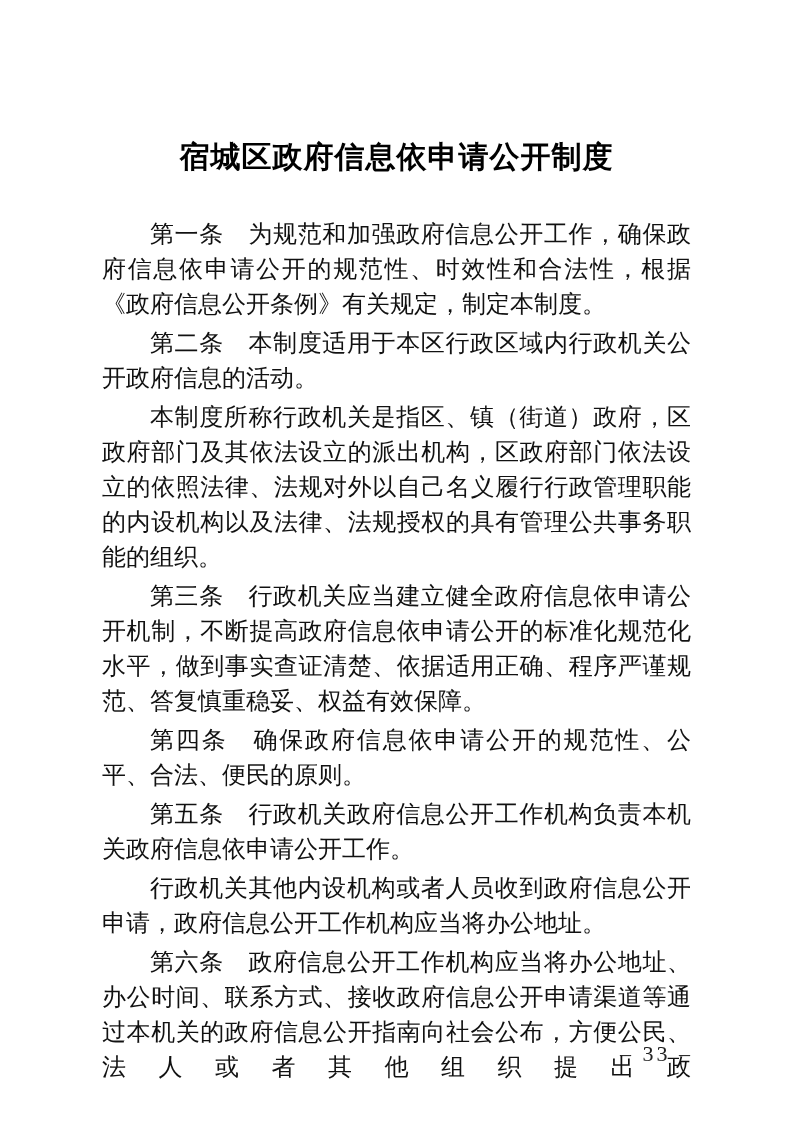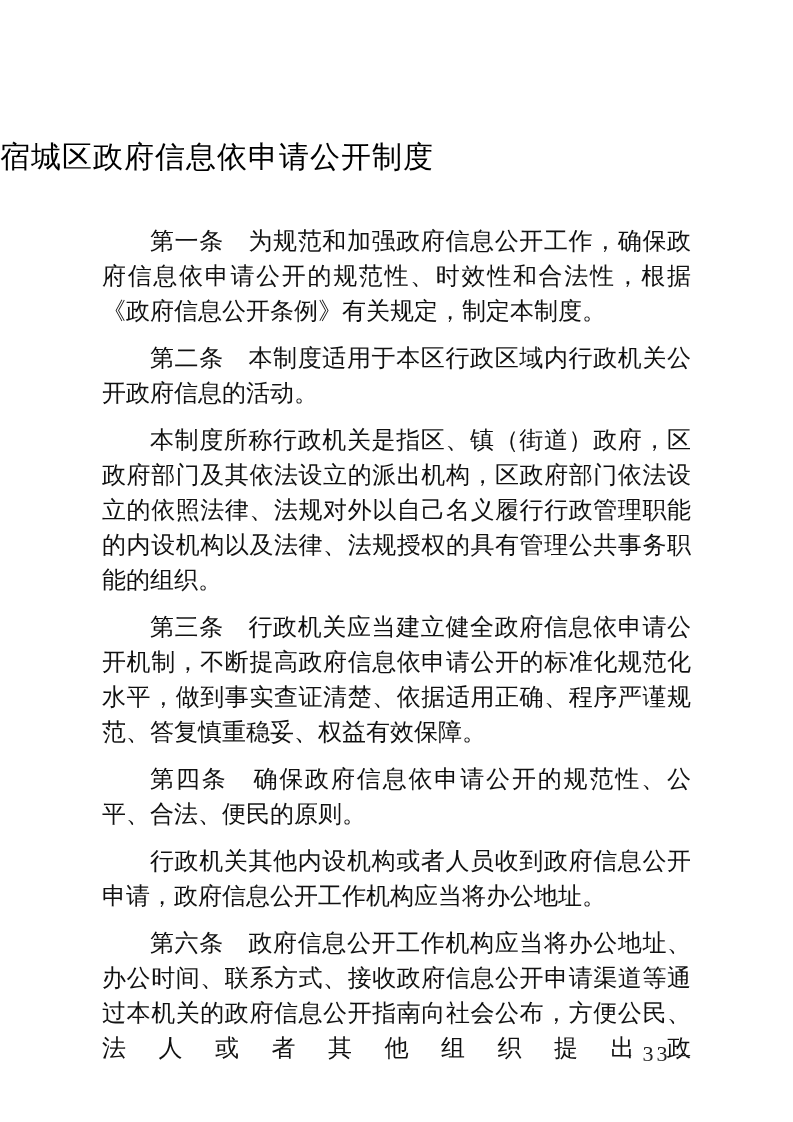--- a/index.html
+++ b/index.html
@@ -15,40 +15,40 @@
     overflow: hidden;
     font-family: "Liberation Sans", sans-serif;
     color: #111111;
   }
   .doc-title {
     position: absolute;
     top: 138px;
     left: 0;
     width: 100%;
     margin: 0;
+    text-align: center;
     font-size: 30px;
     line-height: 38px;
-    font-weight: normal;
+    font-weight: bold;
     letter-spacing: 1px;
     color: #000000;
   }
   .doc-body {
     position: absolute;
     top: 212px;
     left: 102px;
     width: 589px;
   }
   .para {
-    margin: 12px 0 3px 0;
+    margin: 4px 0 3px 0;
     font-size: 24px;
     line-height: 35px;
     text-align: justify;
     text-indent: 2em;
     color: #111111;
-    font-family: Liberation Serif, serif;
   }
   .para.cutoff {
     text-align-last: justify;
   }
   .page-number {
     position: absolute;
     top: 1008px;
     right: 100px;
     font-family: "Liberation Serif", serif;
     font-size: 22px;
@@ -63,18 +63,19 @@
 
 <div class="page">
   <h1 class="doc-title">宿城区政府信息依申请公开制度</h1>
 
   <div class="doc-body">
     <p class="para">第一条　为规范和加强政府信息公开工作，确保政府信息依申请公开的规范性、时效性和合法性，根据《政府信息公开条例》有关规定，制定本制度。</p>
     <p class="para">第二条　本制度适用于本区行政区域内行政机关公开政府信息的活动。</p>
     <p class="para">本制度所称行政机关是指区、镇（街道）政府，区政府部门及其依法设立的派出机构，区政府部门依法设立的依照法律、法规对外以自己名义履行行政管理职能的内设机构以及法律、法规授权的具有管理公共事务职能的组织。</p>
     <p class="para">第三条　行政机关应当建立健全政府信息依申请公开机制，不断提高政府信息依申请公开的标准化规范化水平，做到事实查证清楚、依据适用正确、程序严谨规范、答复慎重稳妥、权益有效保障。</p>
     <p class="para">第四条　确保政府信息依申请公开的规范性、公平、合法、便民的原则。</p>
+    <p class="para">第五条　行政机关政府信息公开工作机构负责本机关政府信息依申请公开工作。</p>
     <p class="para">行政机关其他内设机构或者人员收到政府信息公开申请，政府信息公开工作机构应当将办公地址。</p>
     <p class="para cutoff">第六条　政府信息公开工作机构应当将办公地址、办公时间、联系方式、接收政府信息公开申请渠道等通过本机关的政府信息公开指南向社会公布，方便公民、法人或者其他组织提出政</p>
   </div>
 
   <div class="page-number">– 33 –</div>
 </div>
 
 </body></html>

